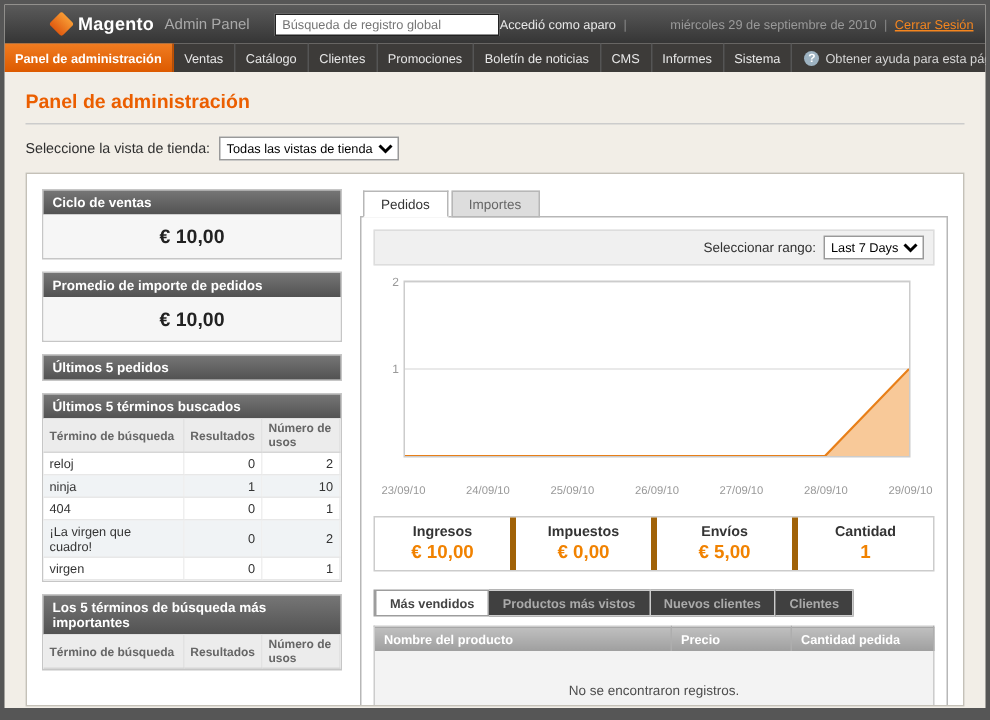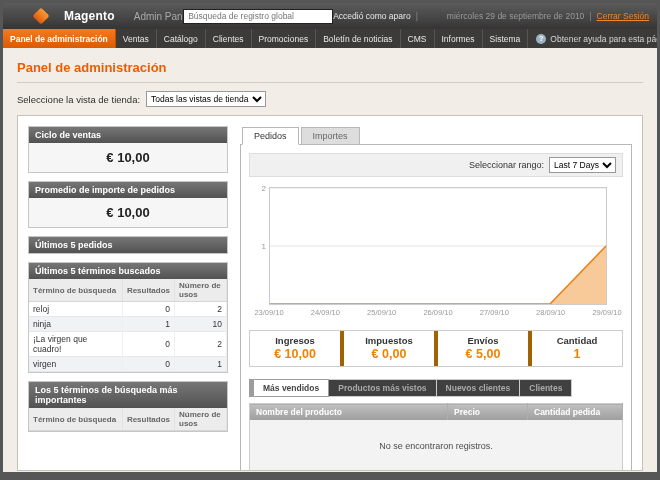--- a/index.html
+++ b/index.html
@@ -1,21 +1,21 @@
 <!DOCTYPE html>
 <html><head>
 <meta charset="utf-8">
 <style>
   * { margin:0; padding:0; box-sizing:border-box; }
   body { font-family:"Liberation Sans", sans-serif; background:#fff; width:660px; height:480px; overflow:hidden; }
   .window { width:660px; height:480px; border:3px solid #565656; border-bottom-width:8px; background:#f2eee7; overflow:hidden; }
 
   
   .topbar { height:26px; background:linear-gradient(#5b5b5b,#353535); display:flex; align-items:center; padding:0 8px; }
-  .logo-zone { flex:1; display:flex; align-items:center; gap:17px; min-width:0;padding-left:24px; }
+  .logo-zone { flex:1; display:flex; align-items:center; gap:5px; min-width:0;padding-left:24px; }
   .logo-mark { width:12px; height:12px; background:linear-gradient(#f79b34,#e05a10); transform:rotate(45deg); border-radius:2px; flex:none; }
   .logo-text { color:#fff; font-weight:bold; font-size:12px; letter-spacing:.2px; }
   .logo-sub { color:#a9a9a9; font-size:10px; margin-left:2px; white-space:nowrap; }
   .global-search { width:150px; height:15px; font-size:8.5px; border:1px solid #222; padding:1px 4px; color:#555; background:#fff; font-family:"Liberation Sans",sans-serif; }
   .session { flex:1; display:flex; justify-content:flex-end; align-items:center; gap:5px; font-size:8.5px; white-space:nowrap; }
   .session .who { color:#e9e9e9; }
   .session .sep { color:#888; }
   .session .date { color:#9a9a9a;padding-left:24px; }
   .session .logout { color:#f6861f; text-decoration:underline; cursor:pointer; }
 
@@ -52,32 +52,32 @@
   .tabs { display:flex; gap:2px; padding-left:2px; }
   .tab { font-size:9px; font-weight:normal; padding:3px 11px; border:1px solid #b7b7b7; background:#ddd; color:#666; cursor:pointer; position:relative; top:1px; }
   .tab.active { background:#fff; color:#333; border-bottom-color:#fff; z-index:2; }
   .tab-panel { border:1px solid #b7b7b7; background:#fff; padding:8px; }
   .range-bar { background:#f0f0f0; border:1px solid #ddd; display:flex; justify-content:flex-end; align-items:center; gap:5px; padding:3px 6px; font-size:9px; color:#333; }
 
   .chart { margin:10px 16px 4px 20px; }
   .plot { position:relative; height:118px; border:1px solid #ccc; background:#fff; }
   .plot svg { position:absolute; inset:0; width:100%; height:100%; }
   .y-labels span { position:absolute; left:-14px; width:10px; text-align:right; font-size:8px; color:#999; transform:translateY(-50%); }
-  .x-labels { position:relative; height:12px; margin-top:3px;text-decoration:underline; }
+  .x-labels { position:relative; height:12px; margin-top:17px;text-decoration:underline; }
   .x-labels span { position:absolute; transform:translateX(-50%); font-size:7.5px; color:#999; white-space:nowrap; }
 
   .stats { display:flex; border:1px solid #ccc; margin-top:10px; text-align:center; }
   .stat { flex:1; padding:4px 2px 5px 2px; border-left:4px solid #a16207; }
   .stat:first-child { border-left:none; }
   .stat-label { font-size:9.5px; font-weight:bold; color:#333; }
   .stat-value { font-size:12.5px; font-weight:bold; color:#f18200; margin-top:1px; }
 
   .grid-tabs { display:flex; margin-top:12px; }
   .grid-tab { font-size:8.5px; font-weight:bold; padding:3px 9px; border:1px solid #ccc; border-left:none; background:#404040; color:#aaa; cursor:pointer; white-space:nowrap; }
-  .grid-tab:first-child { border-left:5px solid #15803d; }
+  .grid-tab:first-child { border-left:2px solid #15803d; }
   .grid-tab.active { background:#fff; color:#444; border-color:#9d9d9d; }
 
   .grid-table { width:100%; border-collapse:collapse; margin-top:6px; border:1px solid #ccc; font-size:8.5px; }
   .grid-table th { background:linear-gradient(#bfbfbf,#9e9e9e); color:#fff; font-weight:bold; text-align:left; padding:3px 6px; border-right:1px solid #aeaeae; }
   .grid-table th:nth-child(2) { width:80px; }
   .grid-table th:nth-child(3) { width:95px; }
   .grid-table td.empty { background:#f3f3f3; color:#4d4d4d; text-align:center; height:52px; font-size:9px; }
 </style>
 </head>
 <body>
@@ -159,20 +159,25 @@
                   <td>reloj</td>
                   <td>0</td>
                   <td>2</td>
                 </tr>
                 <tr>
                   <td>ninja</td>
                   <td>1</td>
                   <td>10</td>
                 </tr>
                 <tr>
+                  <td>404</td>
+                  <td>0</td>
+                  <td>1</td>
+                </tr>
+                <tr>
                   <td>¡La virgen que cuadro!</td>
                   <td>0</td>
                   <td>2</td>
                 </tr>
                 <tr>
                   <td>virgen</td>
                   <td>0</td>
                   <td>1</td>
                 </tr>
               </tbody>

